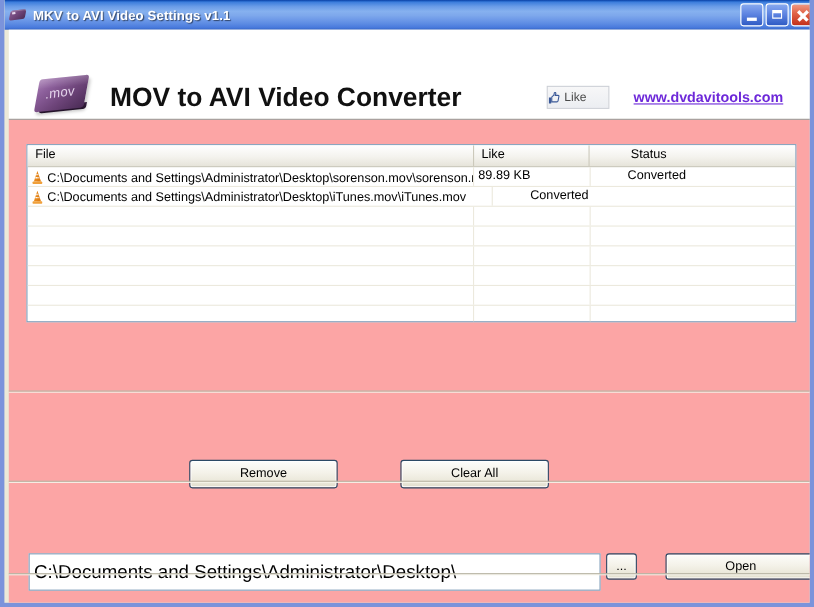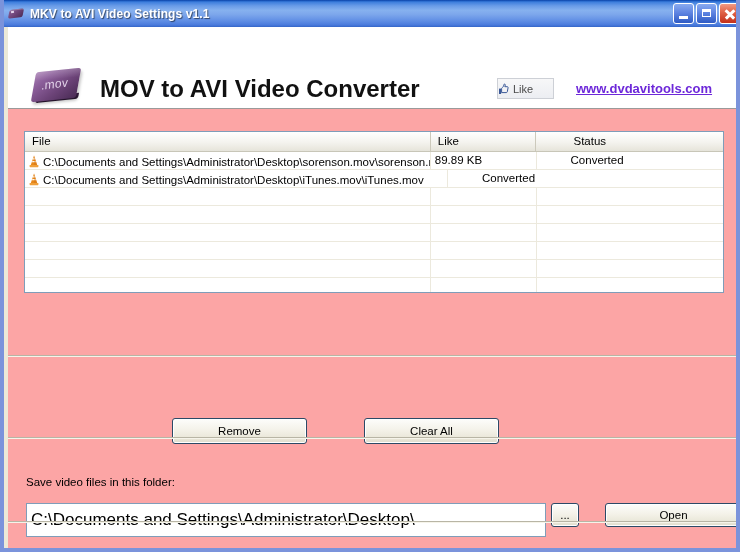--- a/index.html
+++ b/index.html
@@ -462,21 +462,20 @@
         </div>
     </div>
 
     <div class="hrule" id="rule-1"></div>
 
     <div class="xpbtn" id="btn-remove">Remove</div>
     <div class="xpbtn" id="btn-clear">Clear All</div>
 
     <div class="hrule" id="rule-2"></div>
 
-    <div id="save-label">Save video files in this folder:</div>
     <input id="path-input" type="text" value="C:\Documents and Settings\Administrator\Desktop\" style="">
     <div class="xpbtn" id="btn-browse">...</div>
     <div class="xpbtn" id="btn-open">Open</div>
 
     <div class="hrule" id="rule-3" style="top:412px"></div>
 
   </div>
 </div>
 
 </body></html>

